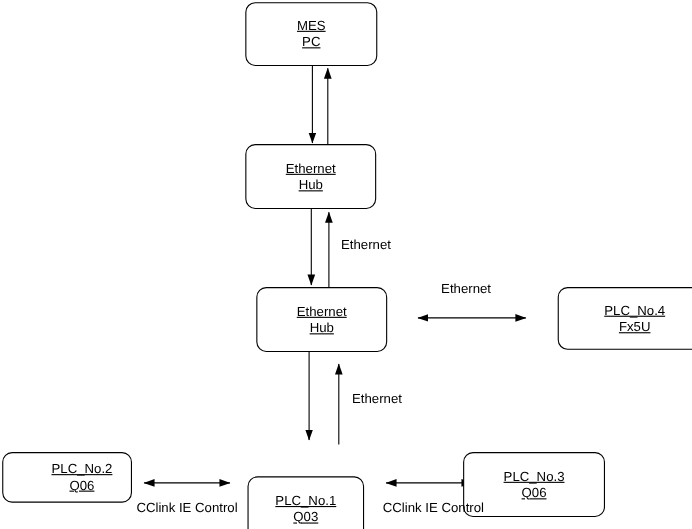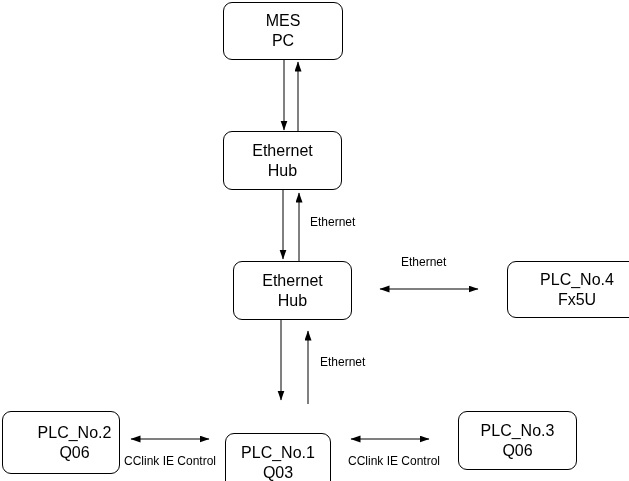--- a/index.html
+++ b/index.html
@@ -26,31 +26,32 @@
     position: absolute;
     box-sizing: border-box;
     border: 1px solid #000000;
     border-radius: 9px;
     background: #ffffff;
     display: flex;
     flex-direction: column;
     align-items: center;
     justify-content: center;
     text-align: center;
-    font-size: 16px;
+    font-size: 12px;
     line-height: 1.25;
     color: #000000;
+    text-decoration: underline;
   }
   .node-mes-pc  { left: 223px; top: 2px;   width: 120px; height: 58px; }
   .node-hub1    { left: 223px; top: 131px; width: 119px; height: 59px; }
   .node-hub2    { left: 233px; top: 261px; width: 119px; height: 59px; }
   .node-plc4    { left: 507px; top: 261px; width: 140px; height: 57px; }
-  .node-plc2    { left: 2px;   top: 411px; width: 118px; height: 63px; padding-left: 27px; }
+  .node-plc2    { left: 2px;   top: 411px; width: 118px; height: 46px; padding-left: 27px; }
   .node-plc1    { left: 225px; top: 433px; width: 106px; height: 59px; }
-  .node-plc3    { left: 458px; top: 411px; width: 119px; height: 59px; }
+  .node-plc3    { left: 421px; top: 411px; width: 129px; height: 59px; }
   .edge-label {
     position: absolute;
     font-size: 12px;
     color: #000000;
     white-space: nowrap;
   }
   .label-eth-hubs      { left: 310px; top: 215px; }
   .label-eth-plc4      { left: 401px; top: 255px; }
   .label-eth-plc1      { left: 320px; top: 355px; }
   .label-cclink-left   { left: 124px; top: 454px; }

